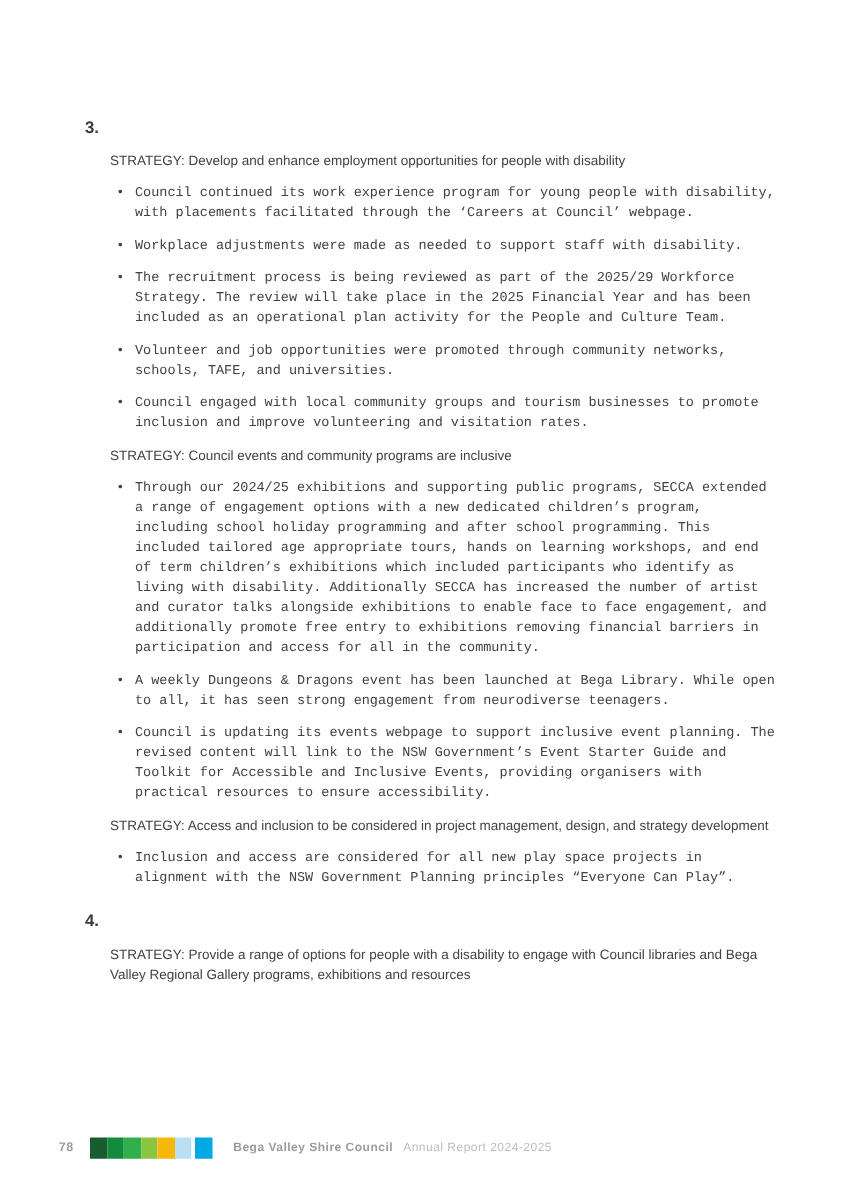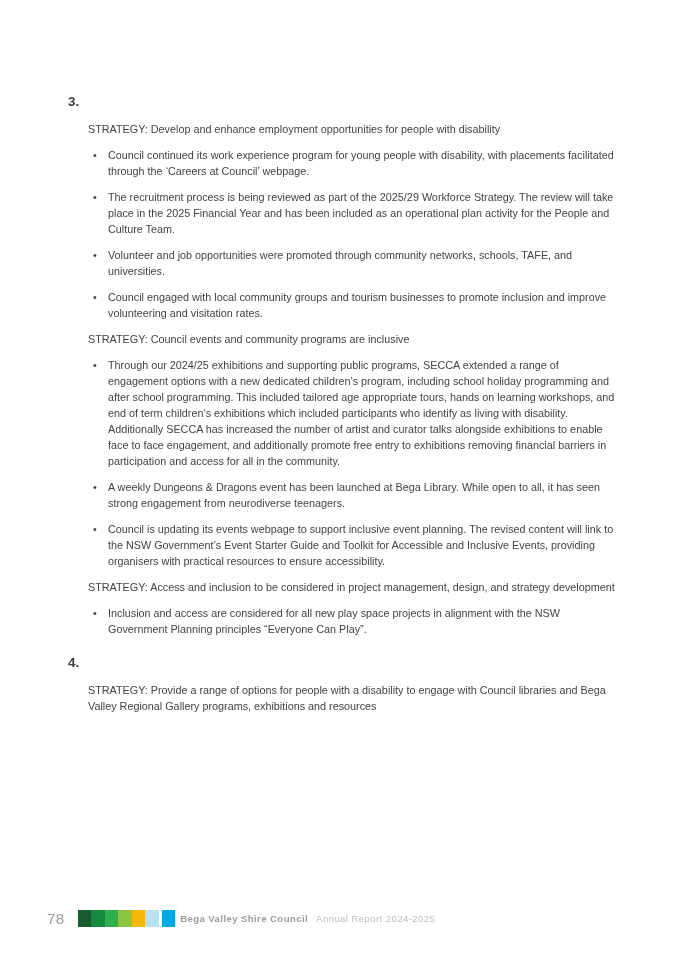--- a/index.html
+++ b/index.html
@@ -43,59 +43,60 @@
     padding-left: 19px;
     text-indent: -19px;
   }
   .bullets {
     margin: 0 0 0 24px;
   }
   .bullet-item {
     position: relative;
     padding-left: 16px;
     margin-bottom: 10px;
+    font-family: Liberation Mono, monospace;
   }
   .bullet-item::before {
     content: "\2022";
     position: absolute;
     left: 1px;
     top: 0;
     color: #424242;
   }
   .footer {
     position: absolute;
     left: 0;
     right: 0;
     top: 906px;
     height: 24px;
     display: flex;
     align-items: center;
     padding-left: 47px;
   }
   .pagenum {
     color: #9a9a9a;
-    font-size: 15px;
-    font-weight: normal;
+    font-size: 10px;
+    font-weight: bold;
     letter-spacing: 0.5px;
     margin-right: 13px;
   }
   .squares {
     display: flex;
     align-items: center;
   }
   .square {
     display: inline-block;
     width: 13.5px;
     height: 17px;
   }
   .square:last-child {
     margin-left: 3px;
   }
   .footer-text {
-    margin-left: 5px;
+    margin-left: 17px;
     font-size: 9.6px;
     letter-spacing: 0.4px;
   }
   .brand {
     color: #9c9c9c;
     font-weight: bold;
   }
   .report {
     color: #bcbcbc;
     margin-left: 5px;
@@ -105,20 +106,21 @@
 <body>
 
 <div class="page">
   <div class="content" id="content">
       <div class="heading">
         <span class="h-num">3.</span>
       </div>
       <p class="strategy">STRATEGY: Develop and enhance employment opportunities for people with disability</p>
       <div class="bullets">
         <div class="bullet-item">Council continued its work experience program for young people with disability, with placements facilitated through the ‘Careers at Council’ webpage.</div>
+        <div class="bullet-item">Workplace adjustments were made as needed to support staff with disability.</div>
         <div class="bullet-item">The recruitment process is being reviewed as part of the 2025/29 Workforce Strategy. The review will take place in the 2025 Financial Year and has been included as an operational plan activity for the People and Culture Team.</div>
       </div>
       <div class="bullets">
         <div class="bullet-item">Volunteer and job opportunities were promoted through community networks, schools, TAFE, and universities.</div>
         <div class="bullet-item">Council engaged with local community groups and tourism businesses to promote inclusion and improve volunteering and visitation rates.</div>
       </div>
       <p class="strategy">STRATEGY: Council events and community programs are inclusive</p>
       <div class="bullets">
         <div class="bullet-item">Through our 2024/25 exhibitions and supporting public programs, SECCA extended a range of engagement options with a new dedicated children’s program, including school holiday programming and after school programming. This included tailored age appropriate tours, hands on learning workshops, and end of term children’s exhibitions which included participants who identify as living with disability. Additionally SECCA has increased the number of artist and curator talks alongside exhibitions to enable face to face engagement, and additionally promote free entry to exhibitions removing financial barriers in participation and access for all in the community.</div>
         <div class="bullet-item">A weekly Dungeons &amp; Dragons event has been launched at Bega Library. While open to all, it has seen strong engagement from neurodiverse teenagers.</div>

